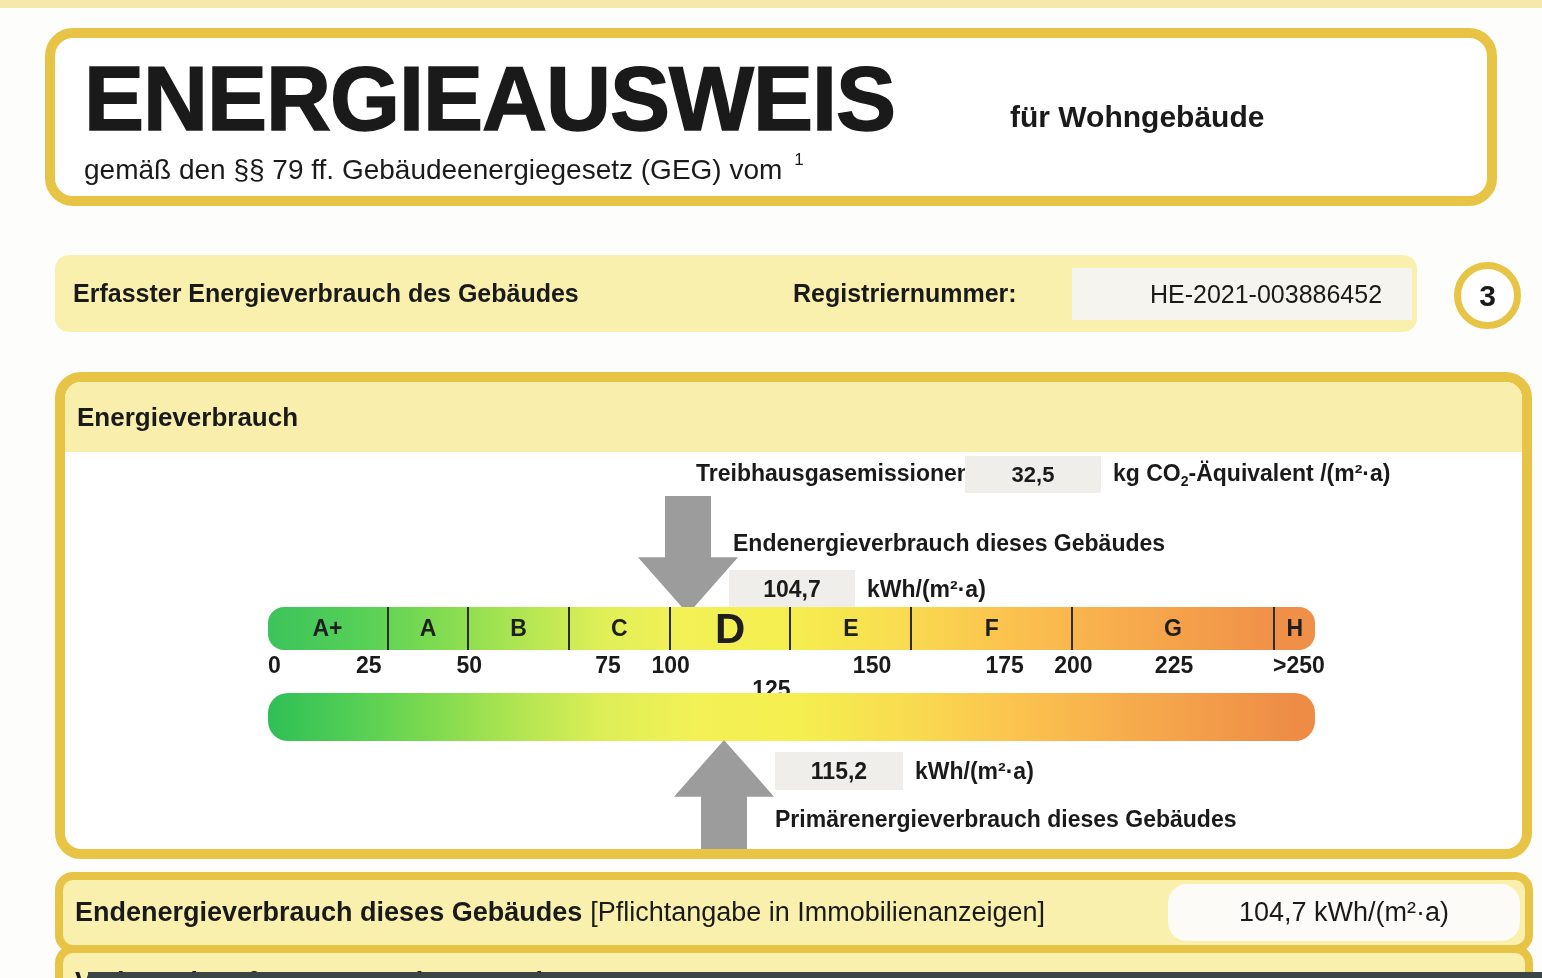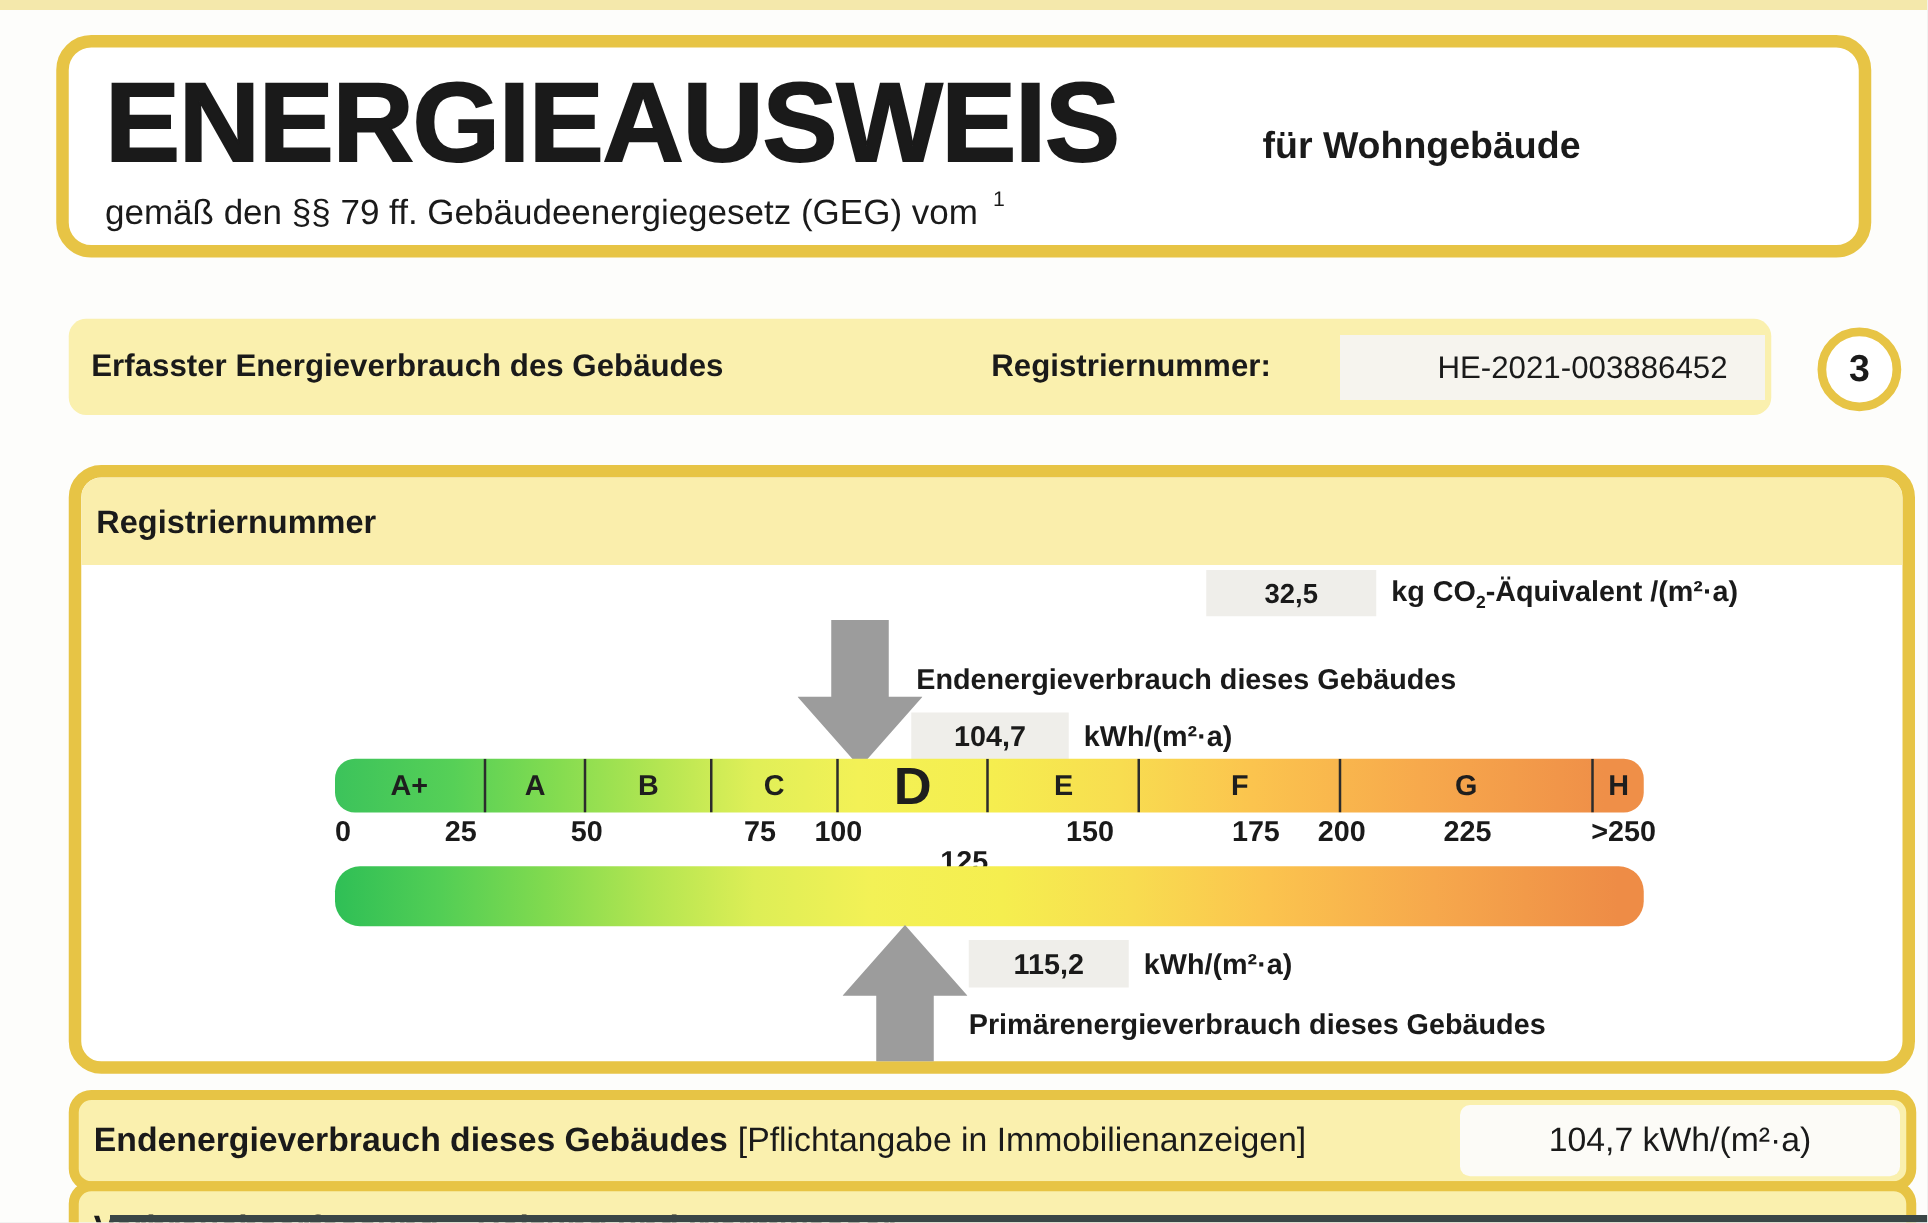--- a/index.html
+++ b/index.html
@@ -89,21 +89,21 @@
   .primary-unit { position:absolute; left:850px; top:376px; font-size:23px; font-weight:bold; white-space:nowrap; }
   .primary-label { position:absolute; left:710px; top:424px; font-size:23px; font-weight:bold; white-space:nowrap; }
 
   
   .row-final { position:absolute; left:55px; top:872px; width:1478px; height:81px;
     border:8px solid #e7c445; border-radius:18px; background:#faf0ae; }
   .row-final-label { position:absolute; left:12px; top:0; height:100%; display:flex; align-items:center;
     font-size:27px; white-space:nowrap; }
   .row-final-label b { margin-right:8px; }
   .row-final-box { position:absolute; right:5px; top:4px; bottom:4px; width:352px; background:#fcfbf7;
-    border-radius:8px; display:flex; align-items:center; justify-content:center; font-size:27px; white-space:nowrap; }
+    border-radius:19px; display:flex; align-items:center; justify-content:center; font-size:27px; white-space:nowrap; }
 
   .row-next { position:absolute; left:55px; top:945px; width:1478px; height:70px;
     border:8px solid #e7c445; border-radius:18px; background:#faf0ae; }
   .row-next-label { position:absolute; left:12px; top:14px; font-size:27px; font-weight:bold; white-space:nowrap; }
 </style>
 </head>
 <body>
 
 <div class="page">
   <div class="top-artifact"></div>
@@ -116,22 +116,23 @@
 
   <div class="meta-bar">
     <div class="meta-title">Erfasster Energieverbrauch des Gebäudes</div>
     <div class="reg-label">Registriernummer:</div>
     <div class="reg-box">HE-2021-003886452</div>
   </div>
   <div class="page-circle">3</div>
 
   <div class="panel">
     <div class="panel-band"></div>
-    <div class="panel-title">Registriernummer</div>
-
+    <div class="panel-title">Energieverbrauch</div>
+
+    <div class="ghg-label">Treibhausgasemissionen</div>
     <div class="ghg-box">32,5</div>
     <div class="ghg-unit"><span>kg CO</span><sub>2</sub><span>-Äquivalent /(m²·a)</span></div>
 
     <div class="arrow arrow-down"></div>
     <div class="final-label">Endenergieverbrauch dieses Gebäudes</div>
     <div class="final-box">104,7</div>
     <div class="final-unit">kWh/(m²·a)</div>
 
     <div class="class-band">
         <div class="seg" style="left: 0%; width: 11.5385%;">

